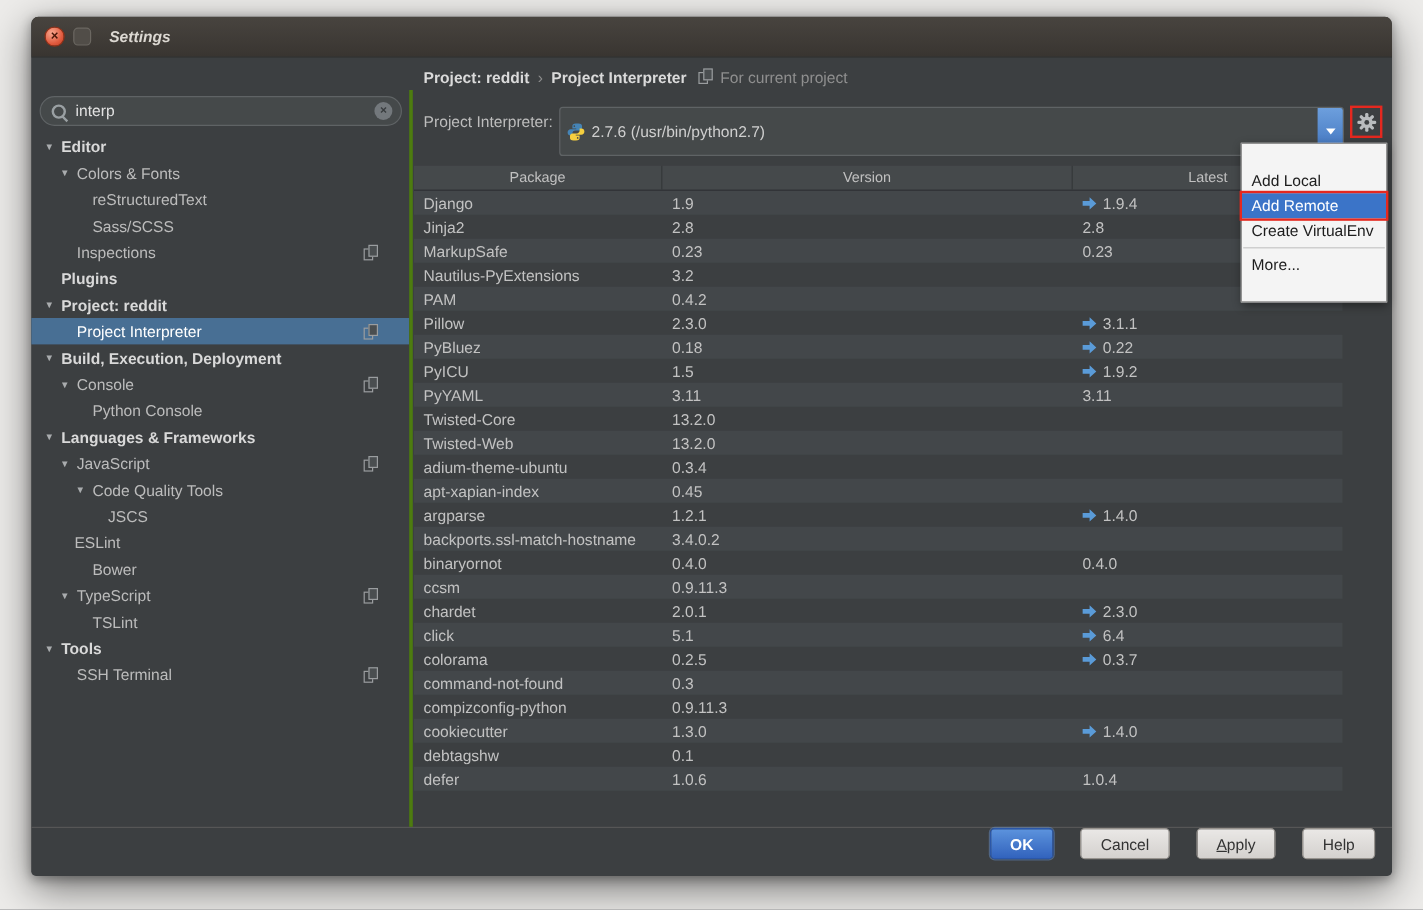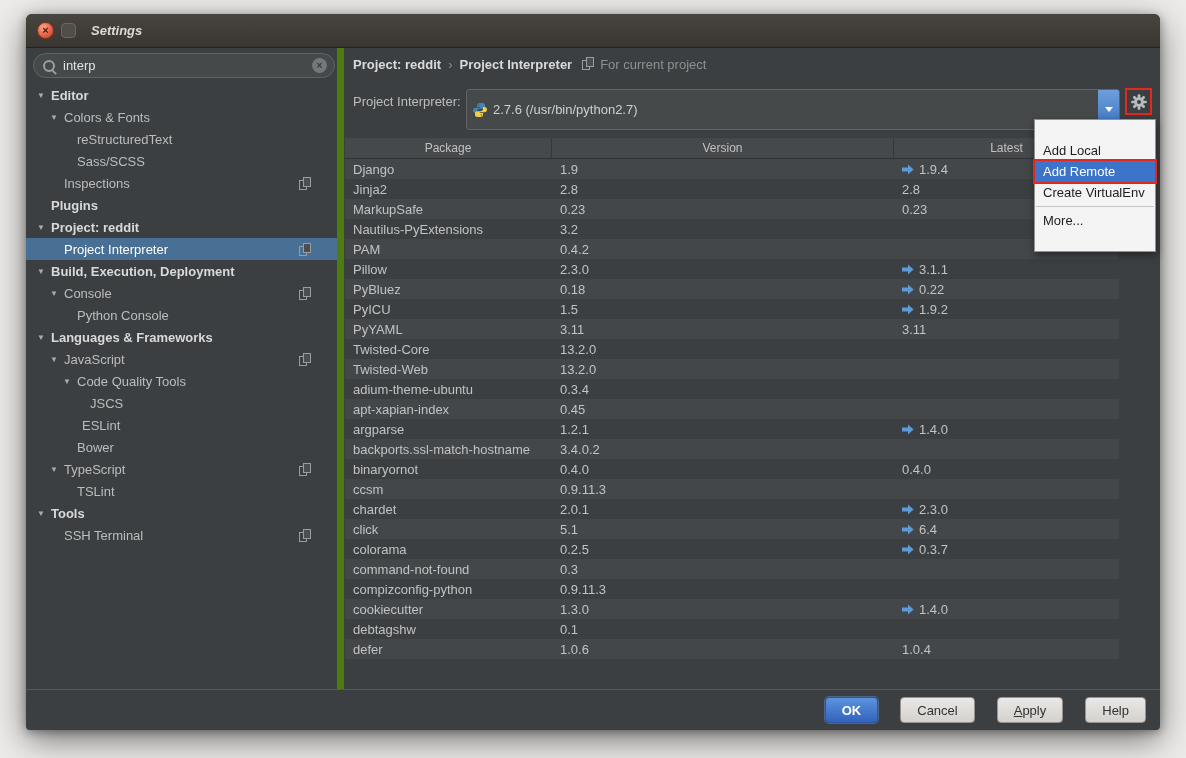--- a/index.html
+++ b/index.html
@@ -11,21 +11,21 @@
   
   .titlebar{flex:0 0 33px;background:linear-gradient(#48443f,#393531);border-radius:6px 6px 0 0;
     border-bottom:1px solid #26231f;display:flex;align-items:center;}
   .tb-btns{display:flex;align-items:center;gap:7px;margin-left:11px;}
   .tb-close{width:17px;height:17px;border-radius:50%;background:radial-gradient(circle at 35% 30%,#f9a78e,#e05a3e 62%,#bf3d22);
     border:1px solid #8f3018;color:#4a1708;font-size:11px;line-height:15px;text-align:center;font-weight:bold;box-sizing:border-box;}
   .tb-min{width:15px;height:15px;border-radius:4px;background:#514d48;border:1px solid #6b6761;box-sizing:border-box;}
   .tb-title{margin-left:15px;color:#dcd8d2;font-weight:bold;font-size:13px;font-style:italic;}
   
   .main{flex:1 1 auto;display:flex;min-height:0;}
-  .sidebar{flex:0 0 318px;border-right:7px solid #4d7c0f;position:relative;padding-top:36px;box-sizing:border-box;overflow:hidden;}
+  .sidebar{flex:0 0 318px;border-right:3px solid #4d7c0f;position:relative;padding-top:36px;box-sizing:border-box;overflow:hidden;margin-top:27px;}
   .search{position:absolute;top:5px;left:7px;width:302px;height:25px;box-sizing:border-box;background:#45494a;
     border:1px solid #5f6365;border-radius:13px;display:flex;align-items:center;padding:0 7px;gap:6px;}
   .mag{width:8px;height:8px;border:2px solid #9aa0a3;border-radius:50%;position:relative;flex:0 0 auto;margin-left:2px;}
   .mag::after{content:"";position:absolute;width:6px;height:2px;background:#9aa0a3;transform:rotate(45deg);left:6px;top:9px;}
   .search input{flex:1;background:transparent;border:none;outline:none;color:#e2e2e2;font-size:13px;font-family:inherit;min-width:0;}
   .clear-btn{flex:0 0 auto;width:15px;height:15px;border-radius:50%;background:#73787c;color:#383c3e;
     font-size:10px;line-height:15px;text-align:center;font-weight:bold;}
   .tree{position:relative;}
   .tree-row{height:22px;display:flex;align-items:center;font-size:13px;color:#bcbcbc;cursor:default;box-sizing:border-box;}
   .tree-row .tw{width:14px;flex:0 0 14px;font-size:8px;color:#a9acae;}
@@ -66,21 +66,21 @@
   .latest{display:flex;align-items:center;gap:5px;}
   .up-arrow{display:flex;flex:0 0 auto;}
   
   .gear-menu{position:absolute;top:71px;right:4px;width:120px;background:#f4f4f4;border:1px solid #929292;
     box-shadow:1px 3px 8px rgba(0,0,0,.45);padding:20px 0;z-index:10;}
   .menu-item{height:21px;line-height:21px;padding:0 8px;font-size:13px;color:#1d1d1d;cursor:default;white-space:nowrap;}
   .menu-item.selected{background:#3b74c8;color:#ffffff;}
   .menu-item.annotated{outline:2px solid #e5281f;}
   .menu-sep{height:1px;background:#c6c6c6;margin:3px 1px;}
   
-  .footer{flex:0 0 40px;border-top:1px solid #565656;display:flex;align-items:center;justify-content:flex-end;gap:22px;padding-right:14px;}
+  .footer{flex:0 0 40px;border-top:1px solid #565656;display:flex;align-items:flex-start;justify-content:flex-end;gap:22px;padding-right:14px;}
   .btn{height:26px;padding:0 16px;border-radius:4px;font-size:13px;font-family:inherit;
     background:linear-gradient(#eae8e6,#d4d1ce);border:1px solid #97938e;color:#333;cursor:default;}
   .btn.primary{background:linear-gradient(#5c93dd,#3263bd);border:1px solid #2b57a8;color:#fff;font-weight:bold;
     box-shadow:0 0 0 1px rgba(110,160,230,.4);}
 </style>
 </head>
 <body>
 
 <div class="page">
   <div class="window">
@@ -159,21 +159,21 @@
               <span class="dup-icon"></span>
             </div>
             <div class="tree-row" style="padding-left: 37px;">
               <span class="tw">▼</span>
               <span class="tl">Code Quality Tools</span>
             </div>
             <div class="tree-row" style="padding-left: 50px;">
               <span class="tw"></span>
               <span class="tl">JSCS</span>
             </div>
-            <div class="tree-row" style="padding-left: 42px;">
+            <div class="tree-row" style="padding-left: 22px;">
               <span class="tw"></span>
               <span class="tl">ESLint</span>
             </div>
             <div class="tree-row" style="padding-left: 37px;">
               <span class="tw"></span>
               <span class="tl">Bower</span>
             </div>
             <div class="tree-row" style="padding-left: 24px;">
               <span class="tw">▼</span>
               <span class="tl">TypeScript</span>

